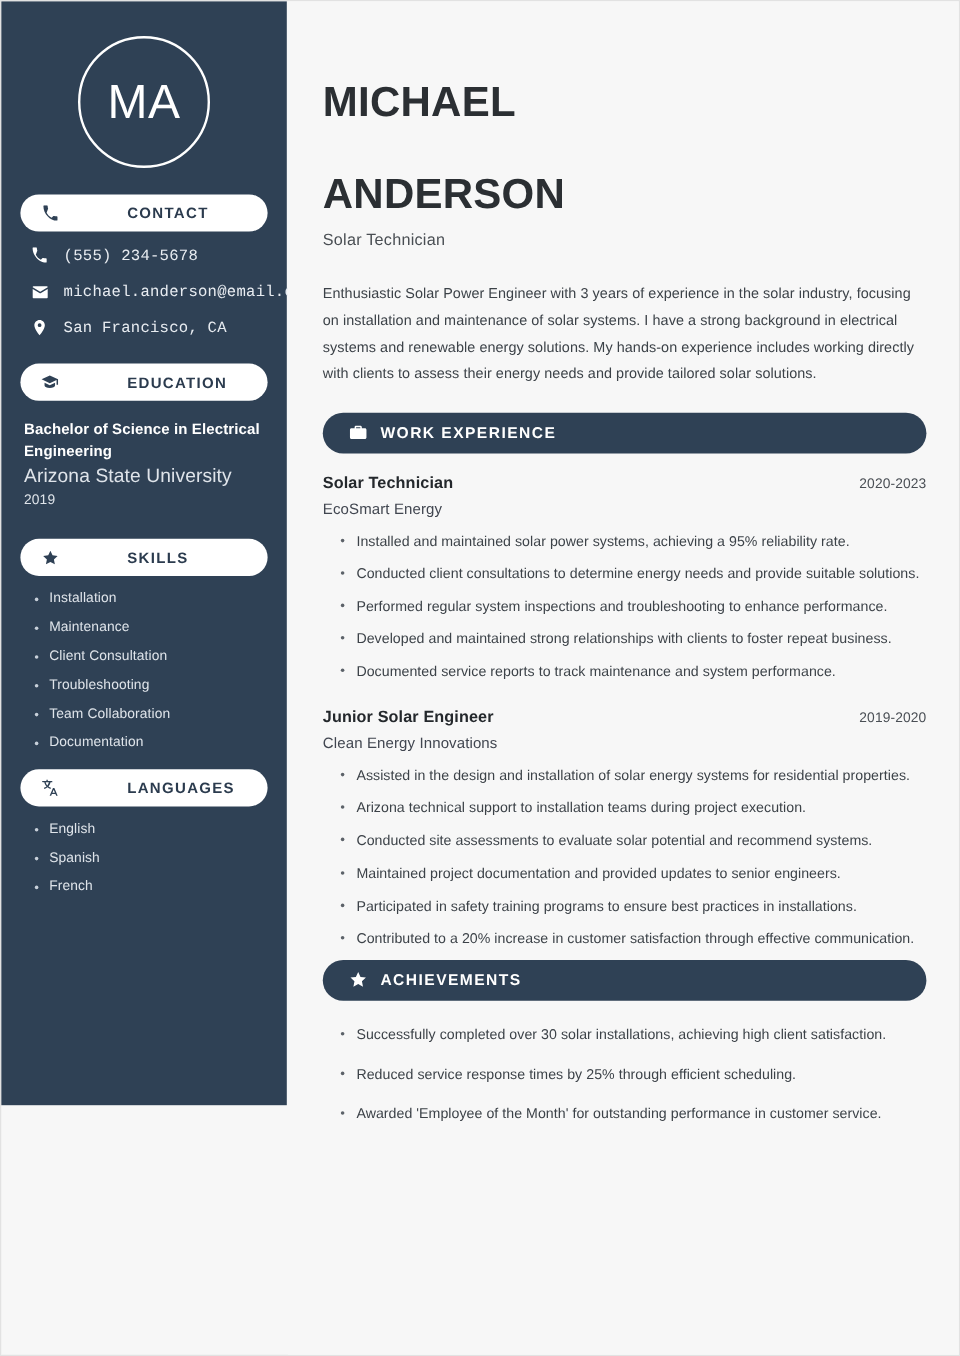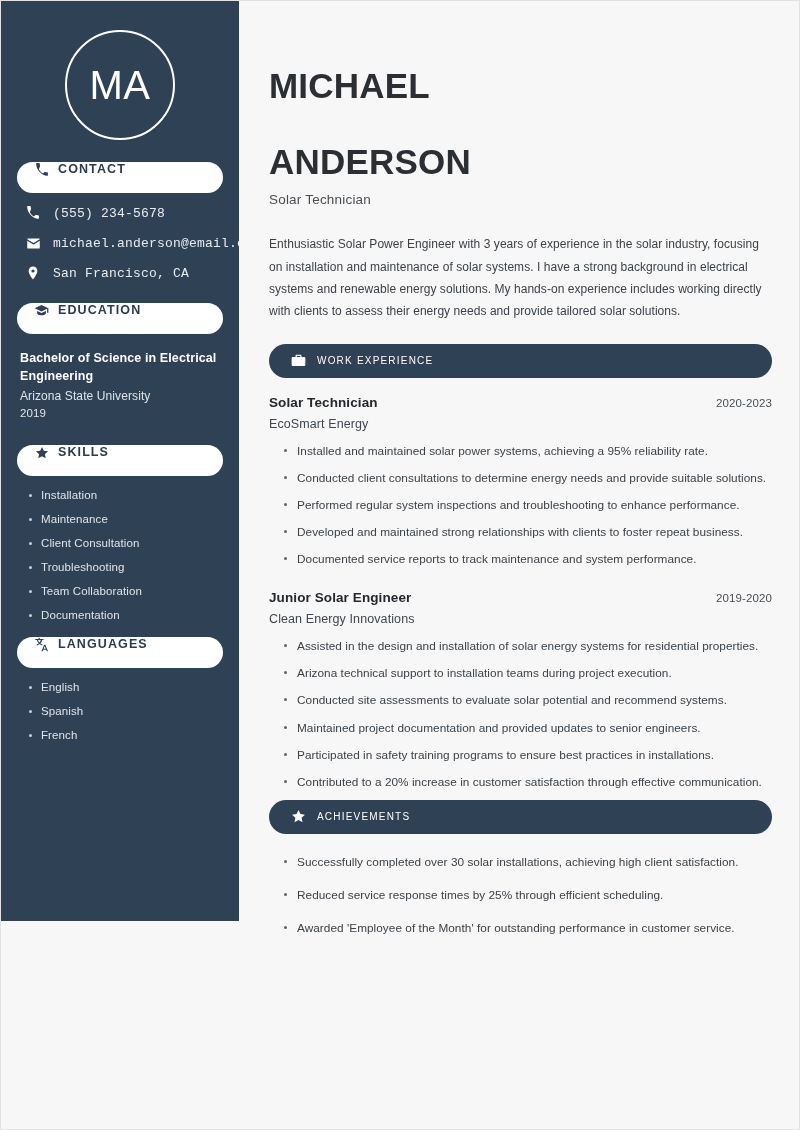--- a/index.html
+++ b/index.html
@@ -57,22 +57,24 @@
     letter-spacing: 0.5px;
     line-height: 1;
   }
 
   .side-pill {
     margin-top: 22px;
     height: 31px;
     background: #ffffff;
     border-radius: 16px;
     display: flex;
+    align-items: center;
     padding-left: 17px;
     box-sizing: border-box;
+    gap: 48px;
   }
   .side-pill .pill-icon {
     display: inline-flex;
     align-items: center;
     justify-content: center;
     width: 15px;
     height: 15px;
     margin-right: 9px;
     color: #2f4155;
     flex: 0 0 auto;
@@ -113,21 +115,21 @@
   .edu-block { margin-top: 15px; padding-left: 3px; }
   .edu-degree {
     color: #ffffff;
     font-size: 12.5px;
     font-weight: bold;
     line-height: 1.45;
     letter-spacing: 0.1px;
   }
   .edu-school {
     color: #dfe4ea;
-    font-size: 12px;
+    font-size: 16px;
     margin-top: 4px;
     letter-spacing: 0.1px;
   }
   .edu-year {
     color: #dfe4ea;
     font-size: 11.5px;
     margin-top: 4px;
     letter-spacing: 0.1px;
   }
 
@@ -205,22 +207,22 @@
     display: inline-flex;
     align-items: center;
     justify-content: center;
     color: #ffffff;
     margin-right: 11px;
     flex: 0 0 auto;
   }
   .section-pill .sp-icon svg { display: block; }
   .section-pill .sp-label {
     color: #ffffff;
-    font-size: 10px;
-    font-weight: normal;
+    font-size: 13px;
+    font-weight: bold;
     letter-spacing: 1.2px;
   }
 
   .job { margin-top: 17px; }
   .job-header {
     display: flex;
     justify-content: space-between;
     align-items: baseline;
   }
   .job-role {

